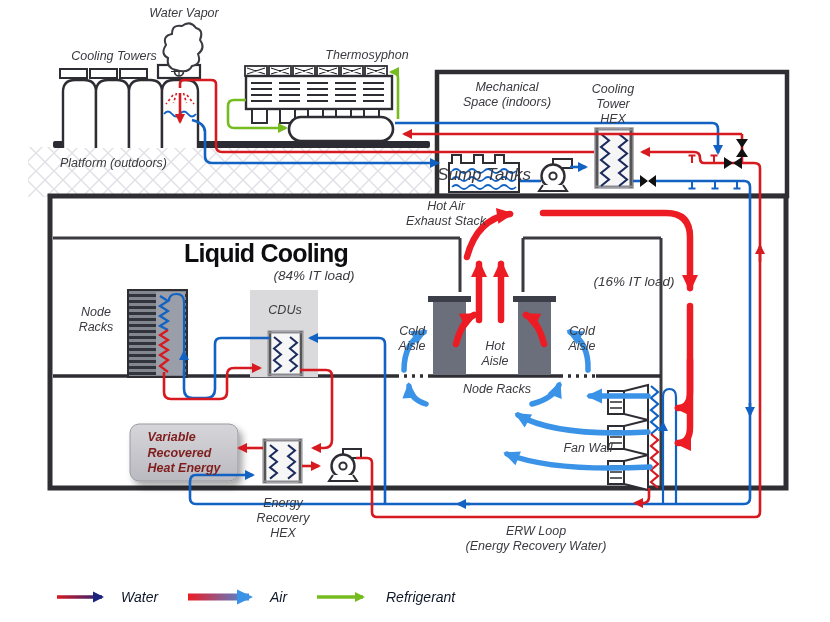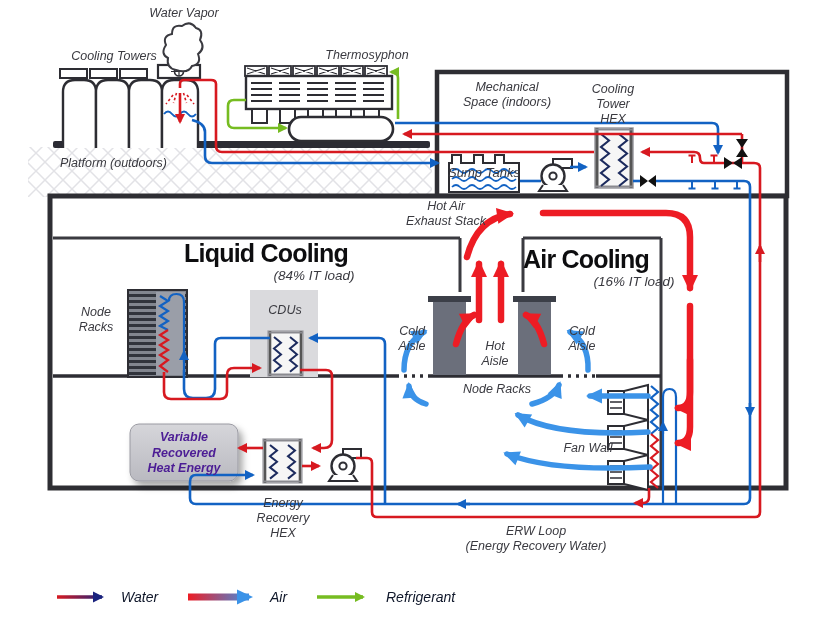--- a/index.html
+++ b/index.html
@@ -2,27 +2,27 @@
 <html><head>
 <meta charset="utf-8">
 <style>
   html,body{margin:0;padding:0;background:#fff;}
   .canvas{position:relative;width:830px;height:622px;background:#fff;overflow:hidden;
           font-family:"Liberation Sans",sans-serif;}
   svg.layer{position:absolute;left:0;top:0;}
   .lbl{position:absolute;font:italic 12.5px/1.18 "Liberation Sans",sans-serif;color:#3a3a40;
        white-space:pre-line;text-align:center;transform:translateX(-50%);z-index:5;}
   .lbl.left{transform:none;text-align:left;}
-  .lbl.small{font-size:13px;}
+  .lbl.small{font-size:17px;}
   .title{position:absolute;transform:translateX(-50%);font:bold 25px/1 "Liberation Sans",sans-serif;
          letter-spacing:-0.8px;color:#0d0d0f;white-space:nowrap;z-index:5;}
   .sub{position:absolute;transform:translateX(-50%);font:italic 13.5px/1 "Liberation Sans",sans-serif;
        color:#3a3a40;white-space:nowrap;z-index:5;margin-left:48px;}
   .varlbl{position:absolute;transform:translateX(-50%);font:bold italic 12.5px/1.25 "Liberation Sans",sans-serif;
-          color:#4c1d95;text-align:center;white-space:pre-line;z-index:5;}
+          color:#7f1d1d;text-align:left;white-space:pre-line;z-index:5;}
   .legend-lbl{position:absolute;font:italic 14px/1 "Liberation Sans",sans-serif;color:#0f172a;z-index:5;}
 </style>
 </head>
 <body>
 
 <div class="canvas">
 
 <svg class="layer" width="830" height="622" viewBox="0 0 830 622">
 <defs>
   <marker id="mR" markerUnits="userSpaceOnUse" markerWidth="12" markerHeight="12" refX="9" refY="6" orient="auto">
@@ -314,21 +314,20 @@
 <div class="lbl" style="left:613px;top:82px;">Cooling
 Tower
 HEX</div>
 <div class="lbl small" style="left:484px;top:165px;">Sump Tanks</div>
 
 <div class="lbl" style="left:446px;top:199px;">Hot Air
 Exhaust Stack</div>
 
 <div class="title" style="left:266px;top:241px;">Liquid Cooling</div>
 <div class="sub" style="left:266px;top:269px;">(84% IT load)</div>
-<div class="title" style="left:586px;top:247px;">Air Cooling</div>
 <div class="sub" style="left:586px;top:275px;">(16% IT load)</div>
 
 <div class="lbl" style="left:96px;top:305px;">Node
 Racks</div>
 <div class="lbl" style="left:285px;top:303px;">CDUs</div>
 <div class="lbl" style="left:412px;top:324px;">Cold
 Aisle</div>
 <div class="lbl" style="left:495px;top:339px;">Hot
 Aisle</div>
 <div class="lbl" style="left:582px;top:324px;">Cold

